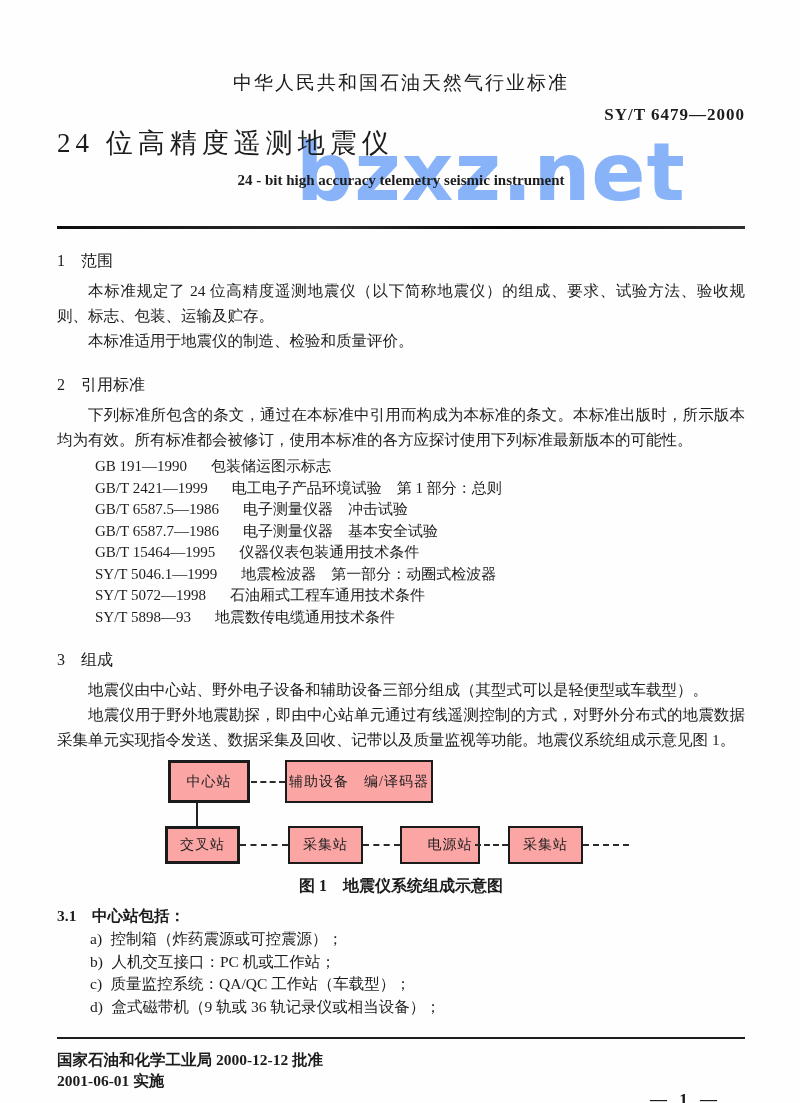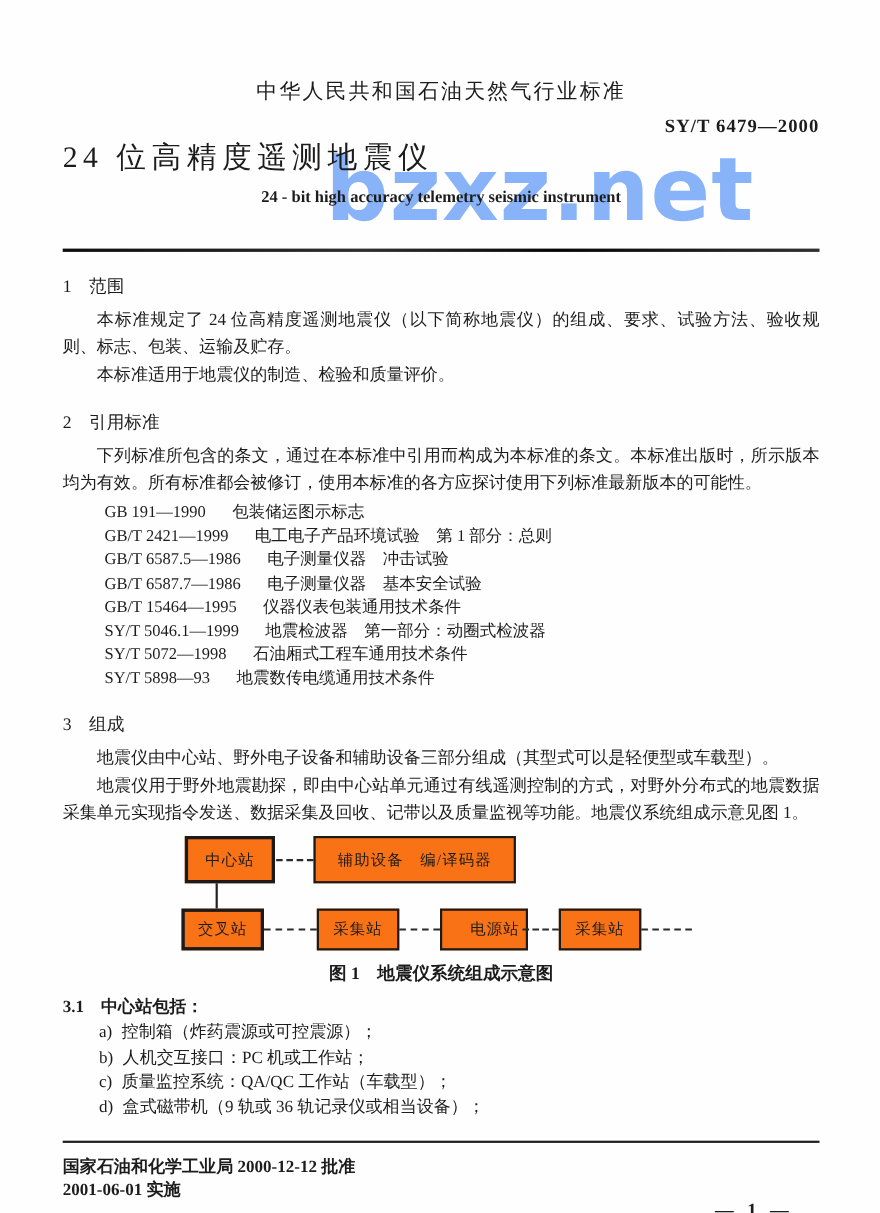--- a/index.html
+++ b/index.html
@@ -27,21 +27,21 @@
   .sec-heading{margin-top:22px;font-weight:normal;font-size:16px;line-height:19px;}
   .para{margin:8px 0 0 0;font-size:15.5px;line-height:25px;text-indent:2em;text-align:justify;}
   .para.cont{margin-top:0;}
   .std-list{margin:4px 0 0 0;padding-left:38px;font-size:15px;line-height:21.5px;}
   .std-row .code{display:inline-block;}
   .std-row .name{margin-left:1.6em;}
   .figure{position:relative;margin-top:4px;height:112px;}
   .fig-box{
     position:absolute;box-sizing:border-box;border:2px solid #1b1b1b;
     display:flex;align-items:center;justify-content:center;
-    font-size:14px;letter-spacing:1px;background:#f97316;
+    font-size:14px;letter-spacing:1px;background:#fca5a5;
   }
   .fig-box.heavy{border-width:3px;}
   .dash-h{position:absolute;border-top:2px dashed #2a2a2a;height:0;}
   .line-v{position:absolute;border-left:2px solid #222;width:0;}
   .fig-caption{margin-top:9px;text-align:center;font-weight:bold;font-size:16px;line-height:18px;}
   .sub-heading{margin-top:11px;font-size:15.5px;line-height:19px;font-weight:bold;}
   .item-list{margin-top:3px;}
   .item{padding-left:33px;font-size:15.5px;line-height:22.5px;}
   .item .lbl{margin-right:0.55em;}
   .footer-block{position:absolute;left:57px;right:55px;top:1037px;z-index:1;}
@@ -82,21 +82,21 @@
       <div class="std-row"><span class="code">SY/T 5072—1998</span><span class="name">石油厢式工程车通用技术条件</span></div>
       <div class="std-row"><span class="code">SY/T 5898—93</span><span class="name">地震数传电缆通用技术条件</span></div>
     </div>
 
     <div class="sec-heading">3　组成</div>
     <p class="para">地震仪由中心站、野外电子设备和辅助设备三部分组成（其型式可以是轻便型或车载型）。</p>
     <p class="para cont">地震仪用于野外地震勘探，即由中心站单元通过有线遥测控制的方式，对野外分布式的地震数据采集单元实现指令发送、数据采集及回收、记带以及质量监视等功能。地震仪系统组成示意见图 1。</p>
 
     <div class="figure">
       <div class="fig-box heavy" style="left:111px;top:4px;width:82px;height:43px;">中心站</div>
-      <div class="fig-box" style="left:228px;top:4px;width:184px;height:43px;">辅助设备　编/译码器</div>
+      <div class="fig-box" style="left:228px;top:4px;width:148px;height:43px;">辅助设备　编/译码器</div>
       <div class="dash-h" style="left:194px;top:25px;width:34px;"></div>
       <div class="line-v" style="left:139px;top:47px;height:23px;"></div>
       <div class="fig-box heavy" style="left:108px;top:70px;width:75px;height:38px;">交叉站</div>
       <div class="fig-box" style="left:231px;top:70px;width:75px;height:38px;">采集站</div>
       <div class="fig-box" style="left:343px;top:70px;width:80px;height:38px;padding-left:20px;">电源站</div>
       <div class="fig-box" style="left:451px;top:70px;width:75px;height:38px;">采集站</div>
       <div class="dash-h" style="left:183px;top:88px;width:48px;"></div>
       <div class="dash-h" style="left:306px;top:88px;width:37px;"></div>
       <div class="dash-h" style="left:418px;top:88px;width:33px;"></div>
       <div class="dash-h" style="left:526px;top:88px;width:46px;"></div>

